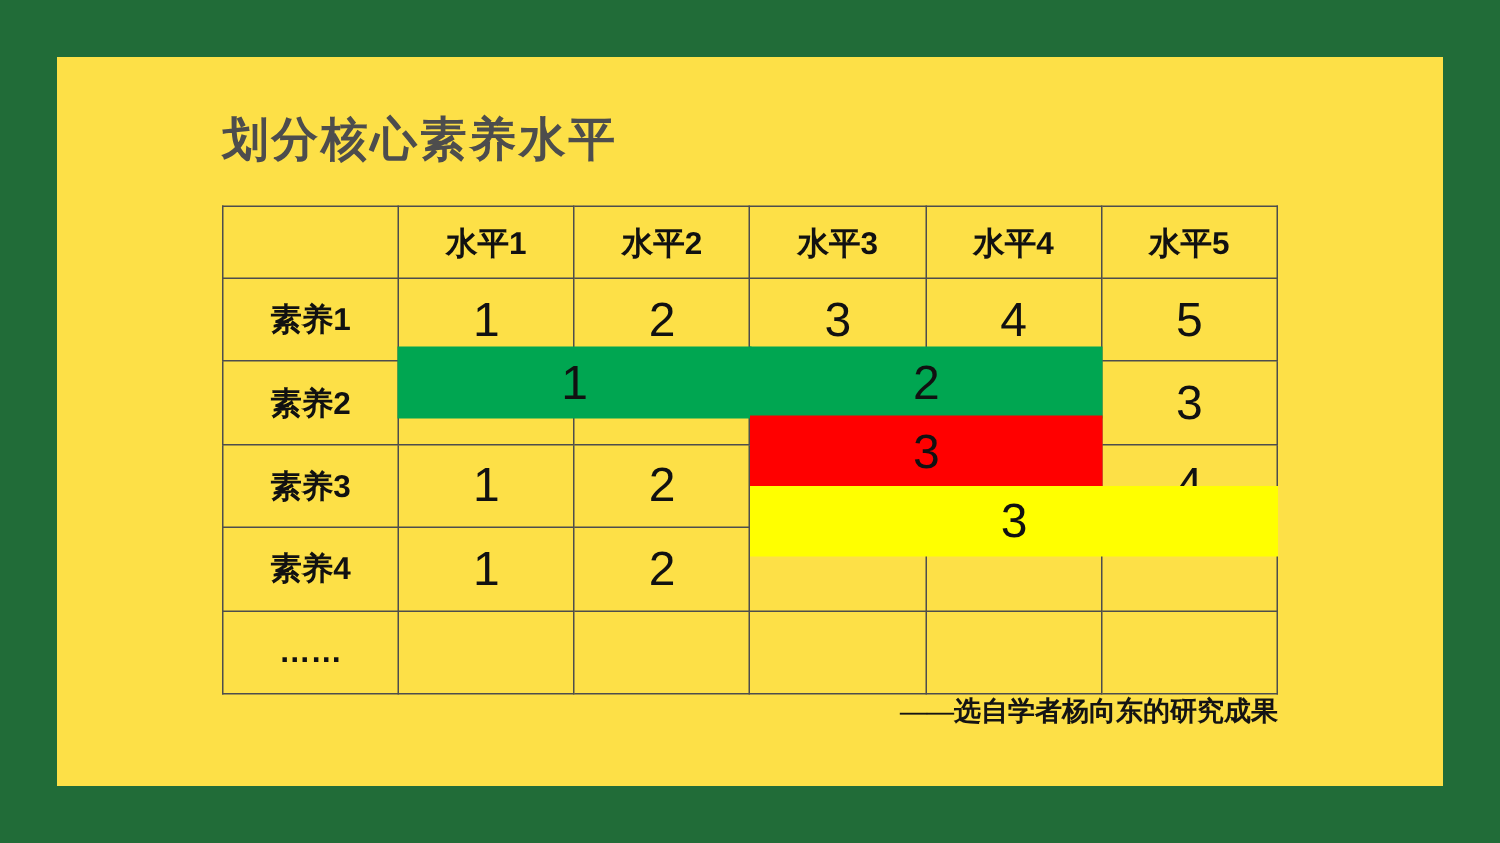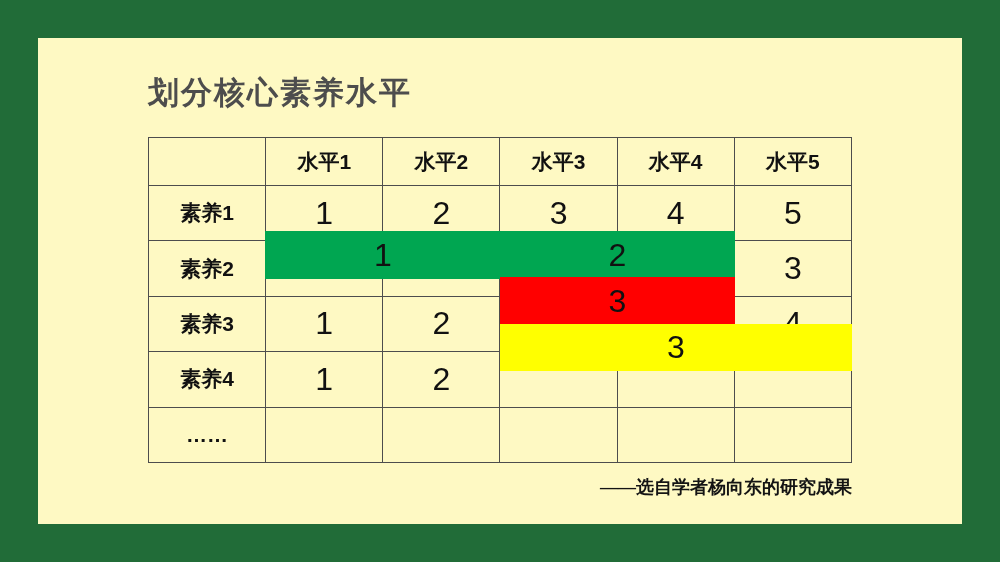--- a/index.html
+++ b/index.html
@@ -7,21 +7,21 @@
     width: 1000px; height: 562px;
     background: #216C38;
     position: relative;
     font-family: "Liberation Sans", "DejaVu Sans", sans-serif;
     overflow: hidden;
   }
   .slide {
     position: absolute;
     left: 38px; top: 38px;
     width: 924px; height: 486px;
-    background: #fef9c3;
+    background: #fde047;
   }
   .title {
     position: absolute;
     left: 110px; top: 34px;
     font-size: 31px;
     font-weight: bold;
     color: #4D4D4D;
     letter-spacing: 2px;
   }
   .table-wrap {
@@ -67,21 +67,21 @@
     font-size: 32px;
     color: #111111;
     z-index: 2;
   }
   .bar-green-1 { left: 117px; top: 94px;  width: 236px; height: 48px; }
   .bar-green-2 { left: 352px; top: 94px;  width: 235px; height: 48px; }
   .bar-red     { left: 352px; top: 140px; width: 235px; height: 48px; }
   .bar-yellow  { left: 352px; top: 187px; width: 352px; height: 47px; }
   .attribution {
     position: absolute;
-    right: 110px; top: 437px;
+    right: 110px; top: 424px;
     font-family: "Liberation Serif", "DejaVu Serif", serif;
     font-weight: bold;
     font-size: 18px;
     color: #141414;
     white-space: nowrap;
   }
 </style>
 </head>
 <body>
 

